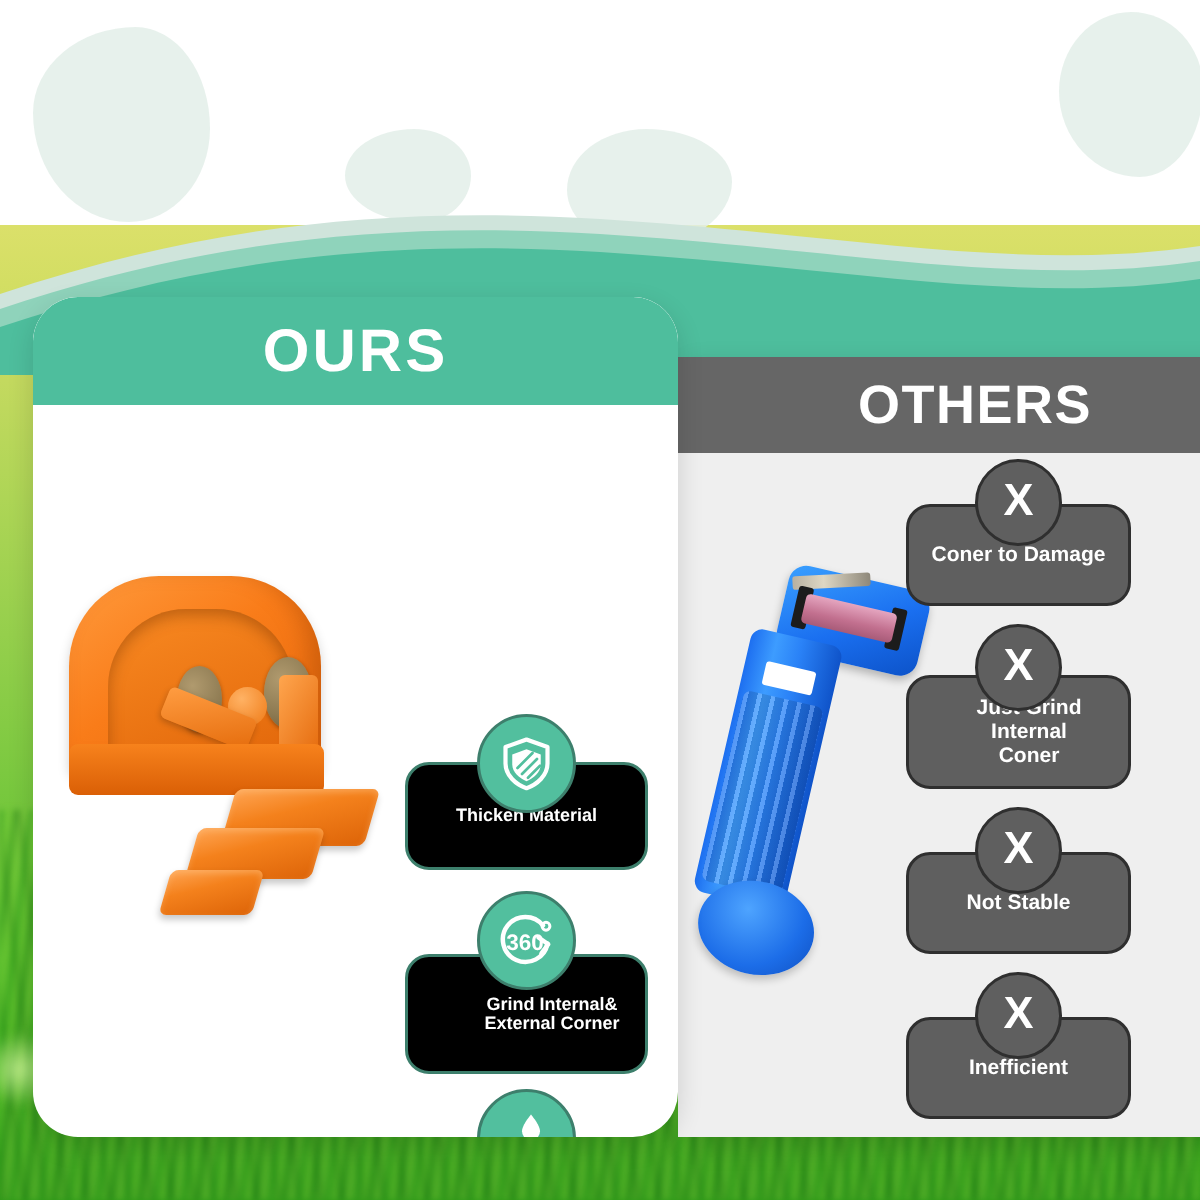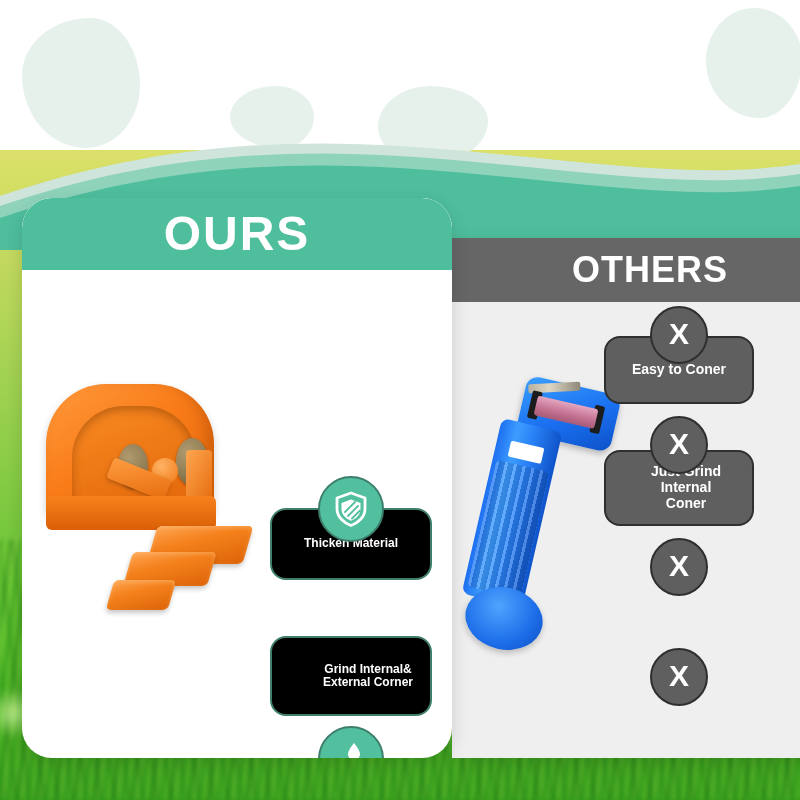--- a/index.html
+++ b/index.html
@@ -133,21 +133,21 @@
     position: absolute;
     left: 0; top: 0;
     width: 100%;
     text-align: center;
     color: #ffffff;
     font-weight: 700;
     font-family: "Liberation Sans", sans-serif;
   }
   .panel-ours .panel-head {
     height: 72px; line-height: 72px;
-    font-size: 48px; letter-spacing: 2px;
+    font-size: 40px; letter-spacing: 2px;
     background: #4ebe9d;
     border-radius: 30px 30px 0 0;
   }
   .panel-others .panel-head {
     height: 64px; line-height: 64px;
     font-size: 36px; letter-spacing: 1px;
     background: #666666;
     border-radius: 0 30px 0 0;
   }
 
@@ -366,41 +366,43 @@
         <div class="b-shaft"></div>
         <div class="b-slot"></div>
         <div class="b-ribs"></div>
         <div class="b-pad"></div>
       </div>
     </div>
 
     <div class="badges others-badges">
 
       <div class="badge" style="top:0px;">
-        <div class="badge-pill">Easy to Coner</div>
+        <div class="badge-pill">Coner to Damage</div>
         <div class="badge-circle">
           <span>X</span>
         </div>
       </div>
 
       <div class="badge" style="top:110px;height:110px;">
         <div class="badge-pill" style="height:76px;white-space:pre-line;padding-left:20px;">Just Grind Internal
 Coner</div>
         <div class="badge-circle">
           <span>X</span>
         </div>
       </div>
 
       <div class="badge" style="top:232px;">
+        <div class="badge-pill">Not Stable</div>
         <div class="badge-circle">
           <span>X</span>
         </div>
       </div>
 
       <div class="badge" style="top:342px;">
+        <div class="badge-pill">Inefficient</div>
         <div class="badge-circle">
           <span>X</span>
         </div>
       </div>
 
     </div>
   </div>
 
   <div class="panel panel-ours">
     <div class="panel-head">OURS</div>
@@ -430,20 +432,28 @@
             <path d="M18 3 L32 8 V19 C32 27 25 33 18 35.5 C11 33 4 27 4 19 V8 Z" stroke="#ffffff" stroke-width="2.8" fill="none" stroke-linejoin="round"></path>
             <path d="M18 9.5 L27.5 13 V19.5 C27.5 25 22.5 29 18 30.8 C13.5 29 8.5 25 8.5 19.5 V13 Z" fill="#ffffff"></path>
             <path d="M12 22 L22 12 M15 26 L25 16 M19 28.5 L27 20.5" stroke="#52bf9e" stroke-width="1.8" stroke-linecap="round"></path>
           </svg>
         </div>
       </div>
 
       <div class="badge" style="top:118px;height:122px;">
         <div class="badge-pill tall" style="white-space:pre-line;">Grind Internal&amp;
 External Corner</div>
+        <div class="badge-circle">
+          <svg class="icon-svg" width="46" height="46" viewBox="0 0 46 46" xmlns="http://www.w3.org/2000/svg">
+            <path d="M34 13 A15 15 0 1 0 37 25" stroke="#ffffff" stroke-width="3" fill="none" stroke-linecap="round"></path>
+            <path d="M31 21 L37.5 25.5 L33 31.5" stroke="#ffffff" stroke-width="3" fill="none" stroke-linecap="round" stroke-linejoin="round"></path>
+            <text x="22" y="29" text-anchor="middle" fill="#ffffff" font-family="Liberation Sans, sans-serif" font-size="15" font-weight="bold">360</text>
+            <circle cx="36" cy="13.5" r="2.6" stroke="#ffffff" stroke-width="2" fill="none"></circle>
+          </svg>
+        </div>
       </div>
 
       <div class="badge" style="top:250px;">
 
         <div class="badge-circle">
           <svg class="icon-svg" width="40" height="40" viewBox="0 0 40 40" xmlns="http://www.w3.org/2000/svg">
             <path d="M23 4 C23 4 17 11 17 15.2 A6 6 0 0 0 29 15.2 C29 11 23 4 23 4 Z" fill="#ffffff"></path>
             <path d="M5 31 L11 25 C12 24 13.3 24 14.3 25 L16.6 27.2 C17.3 27.9 18.2 28.2 19.2 28.2 L31 28.2 C33.6 28.2 35 30.8 33.2 32.3 L28 36 L12 36 Z" fill="#ffffff"></path>
             <path d="M3.2 33 L8.5 27.5 L12.5 31.4 L7.2 37 Z" fill="#ffffff"></path>
           </svg>

